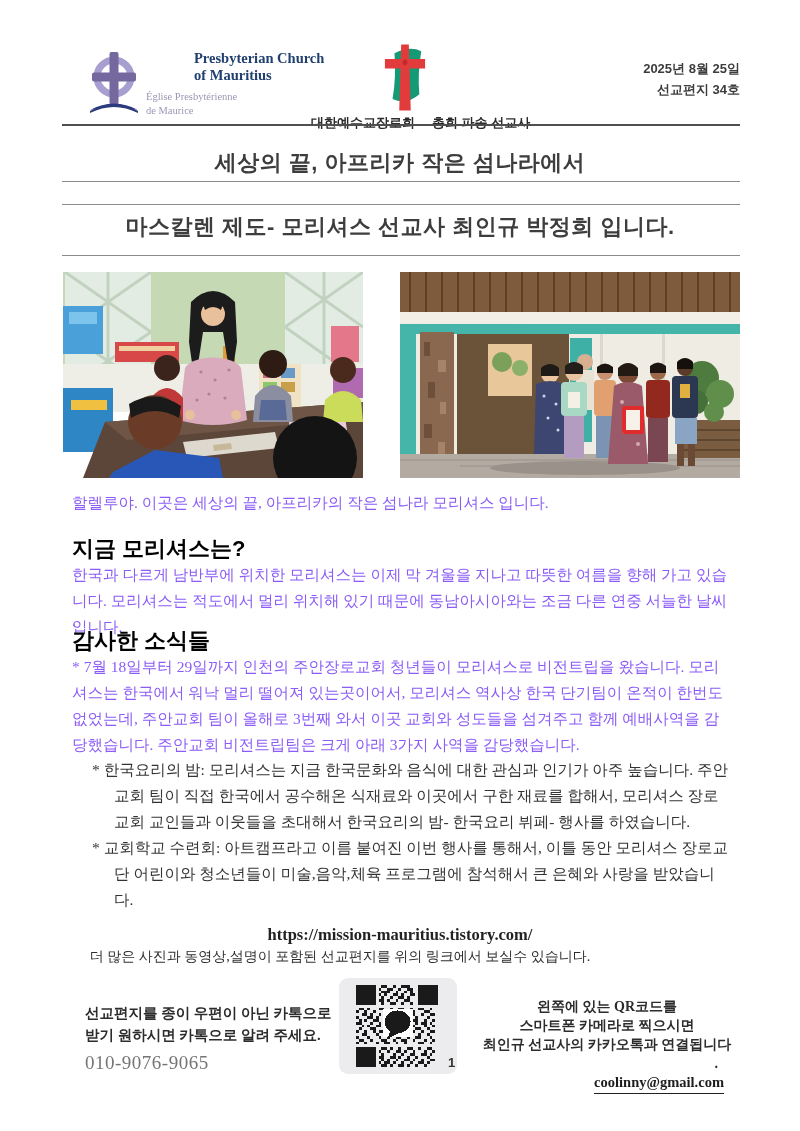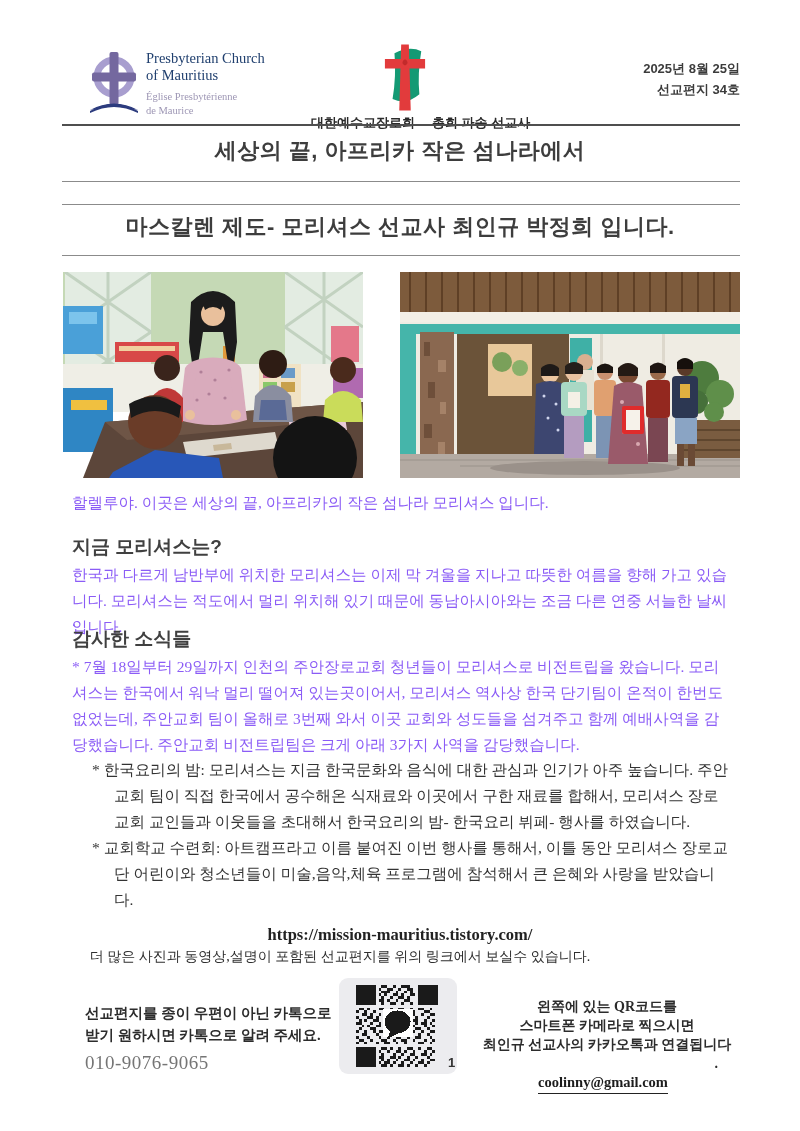--- a/index.html
+++ b/index.html
@@ -2,33 +2,33 @@
 <html><head>
 <meta charset="utf-8">
 <style>
   html,body{margin:0;padding:0;background:#fff;}
   .page{position:relative;width:800px;height:1131px;background:#ffffff;overflow:hidden;
         font-family:"Liberation Serif",serif;color:#3a3a3a;}
   .abs{position:absolute;}
   .sans{font-family:"Liberation Sans",sans-serif;margin-top:13px;}
   
   .pcm-text{left:146px;top:50px;font-family:"Liberation Serif",serif;}
-  .pcm-name{font-size:14.5px;font-weight:normal;color:#21406f;line-height:1.18;}
+  .pcm-name{font-size:14.5px;font-weight:bold;color:#21406f;line-height:1.18;margin-left:48px;}
   .pcm-sub{font-size:10.5px;color:#9d96b4;line-height:1.3;margin-top:6px;}
   .pck-label{top:101px;font-size:13px;font-weight:bold;color:#2a2a2a;}
   .hdr-right{right:60px;top:46px;text-align:right;font-size:13px;font-weight:bold;color:#3c3c3c;line-height:1.6;}
   .rule{left:62px;width:678px;background:#8b8b8b;height:1px;}
   .rule-dark{left:62px;width:678px;background:#4f4f4f;height:2px;}
   .title,.subtitle{left:0;width:800px;text-align:center;font-weight:bold;color:#3d3d3d;
         font-family:"Liberation Sans",sans-serif;font-size:22px;letter-spacing:0.5px;}
   
   .photo{overflow:hidden;}
   
   .body-text{font-size:15.5px;line-height:1.68;color:#8b5cf6;word-break:break-all;}
-  .sec-head{font-family:"Liberation Sans",sans-serif;font-weight:bold;font-size:19px;color:#404040;}
+  .sec-head{font-family:"Liberation Sans",sans-serif;font-weight:bold;font-size:22px;color:#000000;}
   .bullets{font-size:15.5px;line-height:1.68;color:#333;word-break:break-all;}
   .bullet{padding-left:22px;text-indent:-22px;}
   
   .link-line{left:0;width:800px;text-align:center;font-size:16.5px;color:#222;font-weight:bold;}
   .caption-line{left:0;width:680px;text-align:center;font-size:14px;color:#2e2e2e;}
   .foot-note{font-size:14.5px;font-weight:bold;color:#2c2c2c;line-height:1.5;}
   .phone{font-size:19px;color:#757575;letter-spacing:0.5px;}
   .qr-wrap{left:339px;top:978px;width:118px;height:96px;background:#ececef;border-radius:9px;}
   .qr-wrap svg{position:absolute;left:17px;top:7px;}
   .page-num{left:448px;top:1055px;font-size:13px;font-weight:bold;color:#333;
@@ -78,21 +78,21 @@
   <div class="abs sans pck-label" style="left:292px;top:101px;padding-left:19px;">대한예수교장로회</div>
   <div class="abs sans pck-label" style="left:432px;top:101px;">총회 파송 선교사</div>
 
   <div class="abs sans hdr-right">
     <div>2025년 8월 25일</div>
     <div>선교편지 34호</div>
   </div>
 
   <div class="abs rule-dark" style="top:124px;"></div>
 
-  <div class="abs title" style="top:136px;text-align:center;">세상의 끝, 아프리카 작은 섬나라에서</div>
+  <div class="abs title" style="top:148px;text-align:center;">세상의 끝, 아프리카 작은 섬나라에서</div>
   <div class="abs rule" style="top:181px;"></div>
   <div class="abs rule" style="top:204px;"></div>
   <div class="abs subtitle" style="top:212px;">마스칼렌 제도- 모리셔스 선교사 최인규 박정희 입니다.</div>
   <div class="abs rule" style="top:255px;"></div>
 
   <div class="abs photo" style="left:63px;top:272px;width:300px;height:206px;">
     <svg width="300" height="206" viewBox="0 0 300 206">
       <rect x="0" y="0" width="300" height="130" fill="#c5d9b5"></rect>
       <rect x="2" y="0" width="86" height="118" fill="#e3ece2"></rect>
       <path d="M2 0 L88 60 M2 60 L88 0 M2 60 L88 118 M2 118 L88 60 M45 0 V118" stroke="#c2d2c0" stroke-width="3" fill="none"></path>
@@ -421,18 +421,18 @@
       <path d="M12.2 16 L11.2 19 L15 17 Z" fill="#1a1a1a"></path>
     </svg>
   </div>
   <div class="abs page-num">1</div>
 
   <div class="abs foot-right">
     <div>왼쪽에 있는 QR코드를</div>
     <div>스마트폰 카메라로 찍으시면</div>
     <div>최인규 선교사의 카카오톡과 연결됩니다</div>
     <div class="dot">.</div>
-    <div style="text-align:center;padding-right:8px;">
+    <div style="text-align:right;padding-right:8px;">
       <span class="email">coolinny@gmail.com</span>
     </div>
   </div>
 
 </div>
 
 </body></html>

